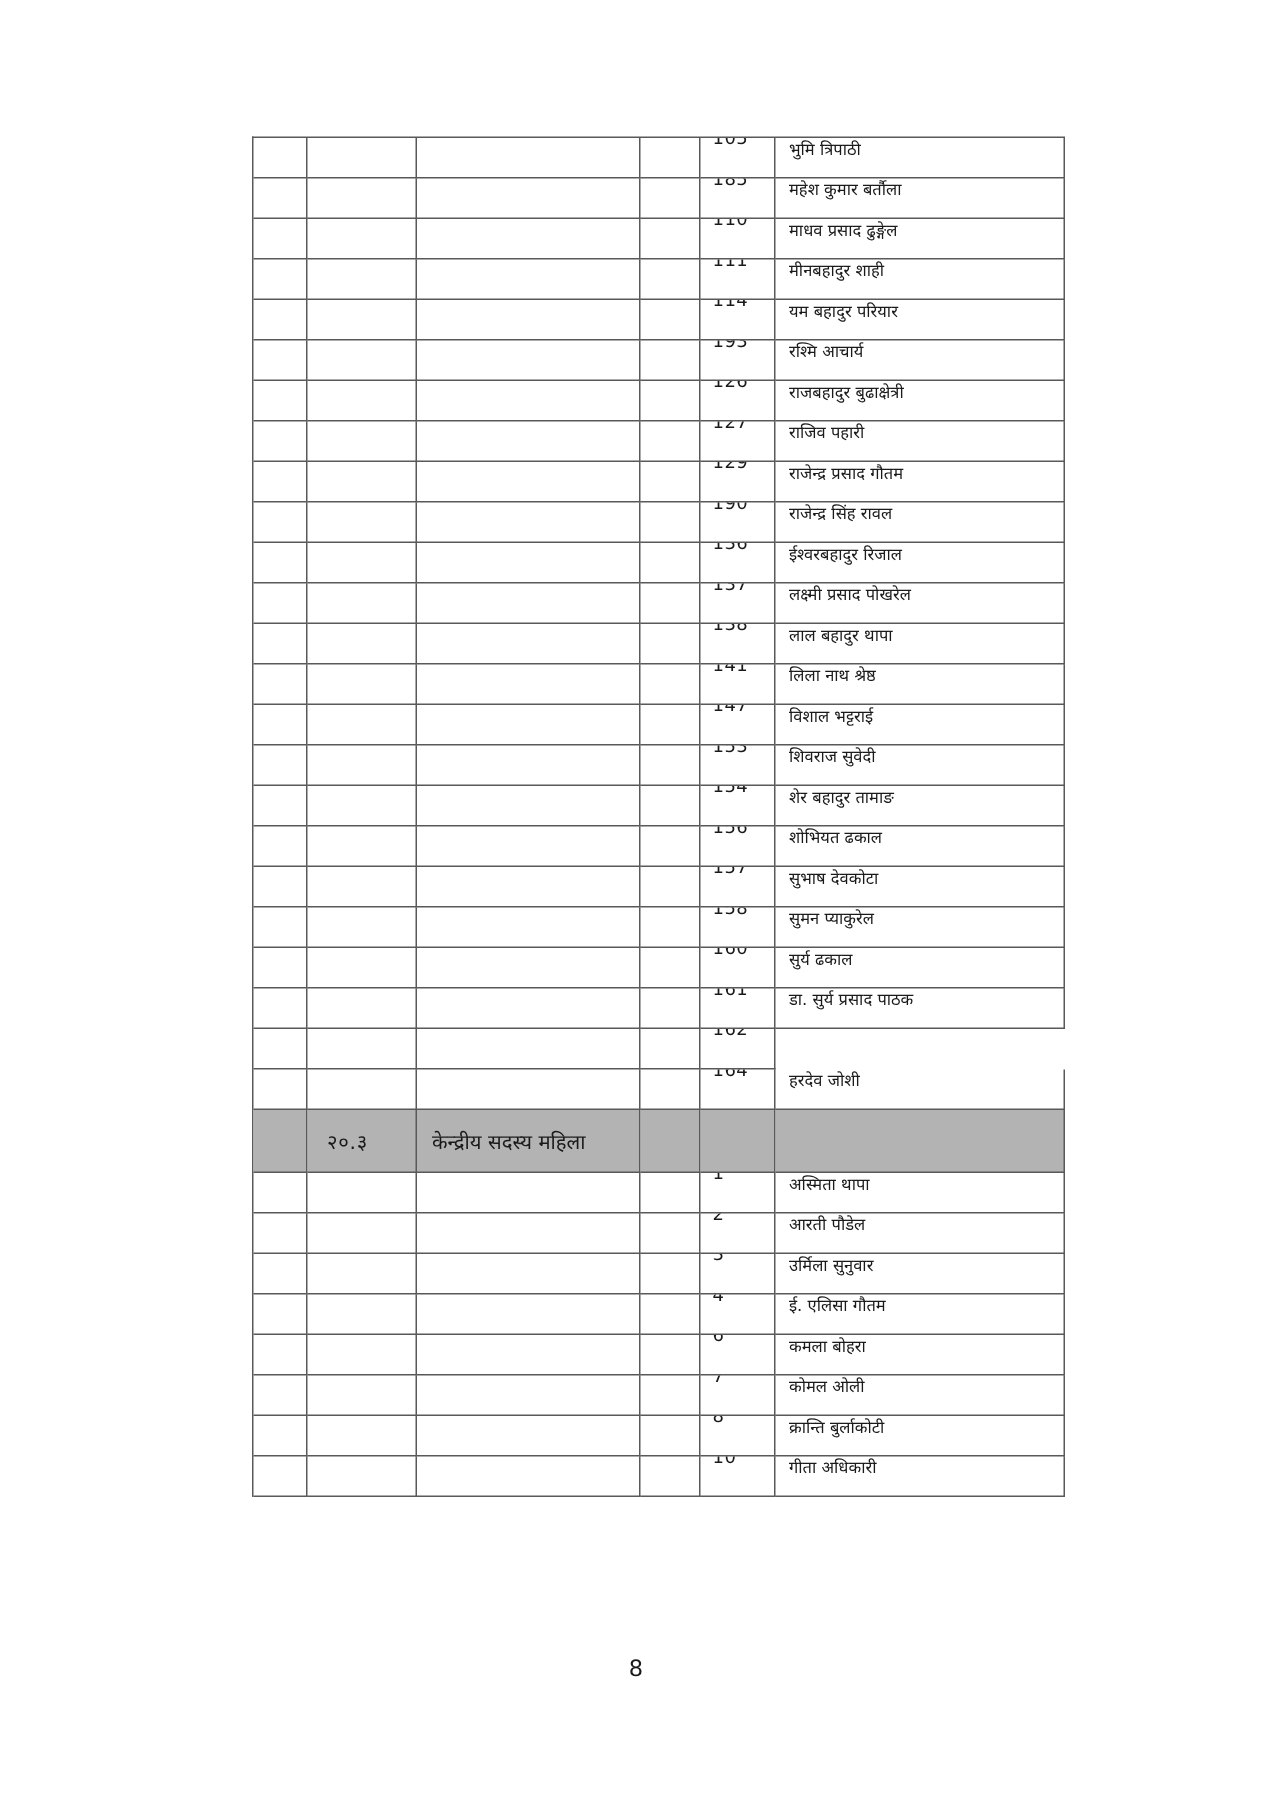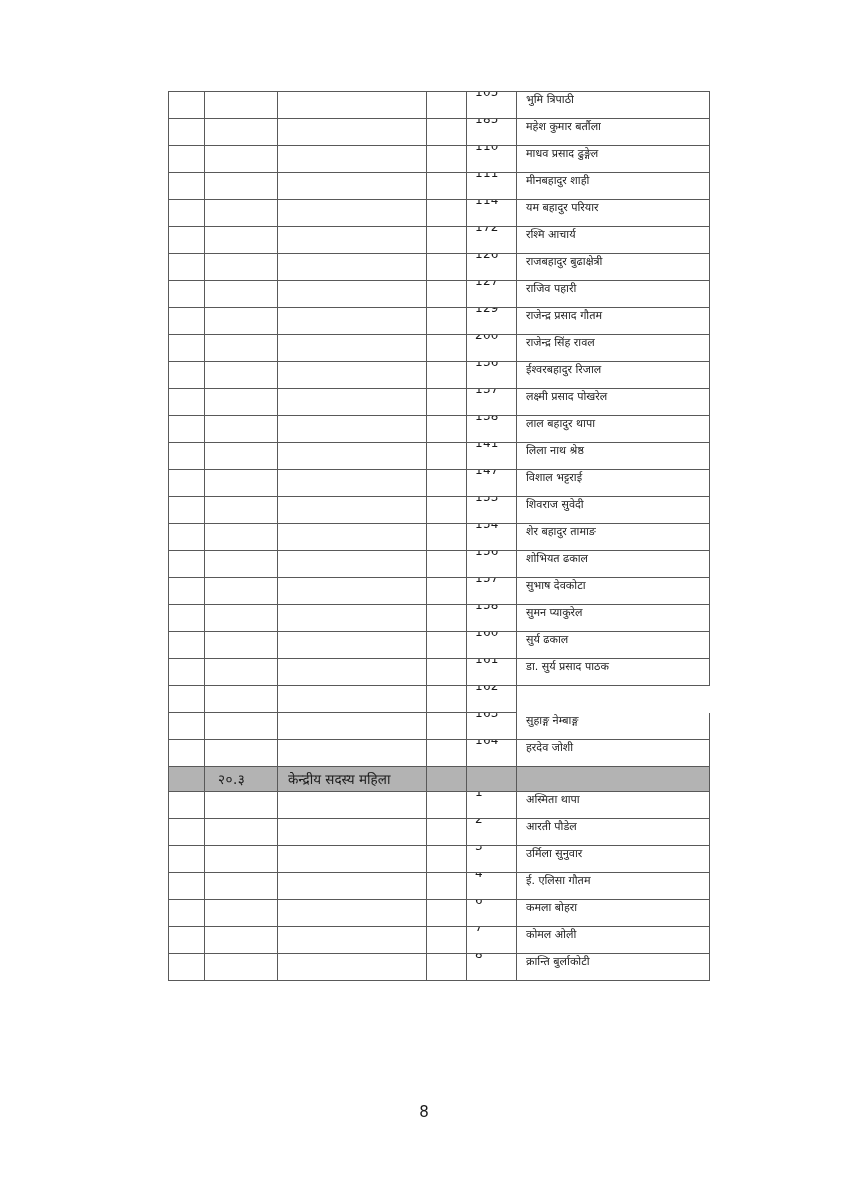--- a/index.html
+++ b/index.html
@@ -19,21 +19,21 @@
     position: absolute;
     left: 168px; top: 91px; width: 542px;
     border-top: 1px solid #595959;
     border-left: 1px solid #595959;
   }
   .trow {
     display: grid;
     grid-template-columns: 36px 73px 149px 40px 50px 1fr;
     height: 27px;
   }
-  .trow.header { height: 25px; }
+  .trow.header { height: 42px; }
   .cell {
     border-right: 1px solid #595959;
     border-bottom: 1px solid #595959;
     overflow: hidden;
   }
   .cell.num {
     display: flex; align-items: flex-end;
     padding: 0 0 19px 8px;
     font-size: 12px; letter-spacing: 0.3px;
   }
@@ -97,21 +97,21 @@
         <div class="cell"></div>
         <div class="cell"></div>
         <div class="cell num">114</div>
         <div class="cell name">यम बहादुर परियार</div>
       </div>
       <div class="trow">
         <div class="cell"></div>
         <div class="cell"></div>
         <div class="cell"></div>
         <div class="cell"></div>
-        <div class="cell num">172</div>
+        <div class="cell num">193</div>
         <div class="cell name">रश्मि आचार्य</div>
       </div>
       <div class="trow">
         <div class="cell"></div>
         <div class="cell"></div>
         <div class="cell"></div>
         <div class="cell"></div>
         <div class="cell num">126</div>
         <div class="cell name">राजबहादुर बुढाक्षेत्री</div>
       </div>
@@ -129,21 +129,21 @@
         <div class="cell"></div>
         <div class="cell"></div>
         <div class="cell num">129</div>
         <div class="cell name">राजेन्द्र प्रसाद गौतम</div>
       </div>
       <div class="trow">
         <div class="cell"></div>
         <div class="cell"></div>
         <div class="cell"></div>
         <div class="cell"></div>
-        <div class="cell num">200</div>
+        <div class="cell num">190</div>
         <div class="cell name">राजेन्द्र सिंह रावल</div>
       </div>
       <div class="trow">
         <div class="cell"></div>
         <div class="cell"></div>
         <div class="cell"></div>
         <div class="cell"></div>
         <div class="cell num">136</div>
         <div class="cell name">ईश्वरबहादुर रिजाल</div>
       </div>
@@ -234,28 +234,20 @@
         <div class="cell"></div>
         <div class="cell num">161</div>
         <div class="cell name">डा. सुर्य प्रसाद पाठक</div>
       </div>
       <div class="trow">
         <div class="cell"></div>
         <div class="cell"></div>
         <div class="cell"></div>
         <div class="cell"></div>
         <div class="cell num">162</div>
-      </div>
-      <div class="trow">
-        <div class="cell"></div>
-        <div class="cell"></div>
-        <div class="cell"></div>
-        <div class="cell"></div>
-        <div class="cell num">163</div>
-        <div class="cell name">सुहाङ्ग नेम्बाङ्ग</div>
       </div>
       <div class="trow">
         <div class="cell"></div>
         <div class="cell"></div>
         <div class="cell"></div>
         <div class="cell"></div>
         <div class="cell num">164</div>
         <div class="cell name">हरदेव जोशी</div>
       </div>
       <div class="trow header">
@@ -315,17 +307,25 @@
         <div class="cell name">कोमल ओली</div>
       </div>
       <div class="trow">
         <div class="cell"></div>
         <div class="cell"></div>
         <div class="cell"></div>
         <div class="cell"></div>
         <div class="cell num">8</div>
         <div class="cell name">क्रान्ति बुर्लाकोटी</div>
       </div>
+      <div class="trow">
+        <div class="cell"></div>
+        <div class="cell"></div>
+        <div class="cell"></div>
+        <div class="cell"></div>
+        <div class="cell num">10</div>
+        <div class="cell name">गीता अधिकारी</div>
+      </div>
     </div>
 
   <div class="pagenum">8</div>
 
 </div>
 
 </body></html>

